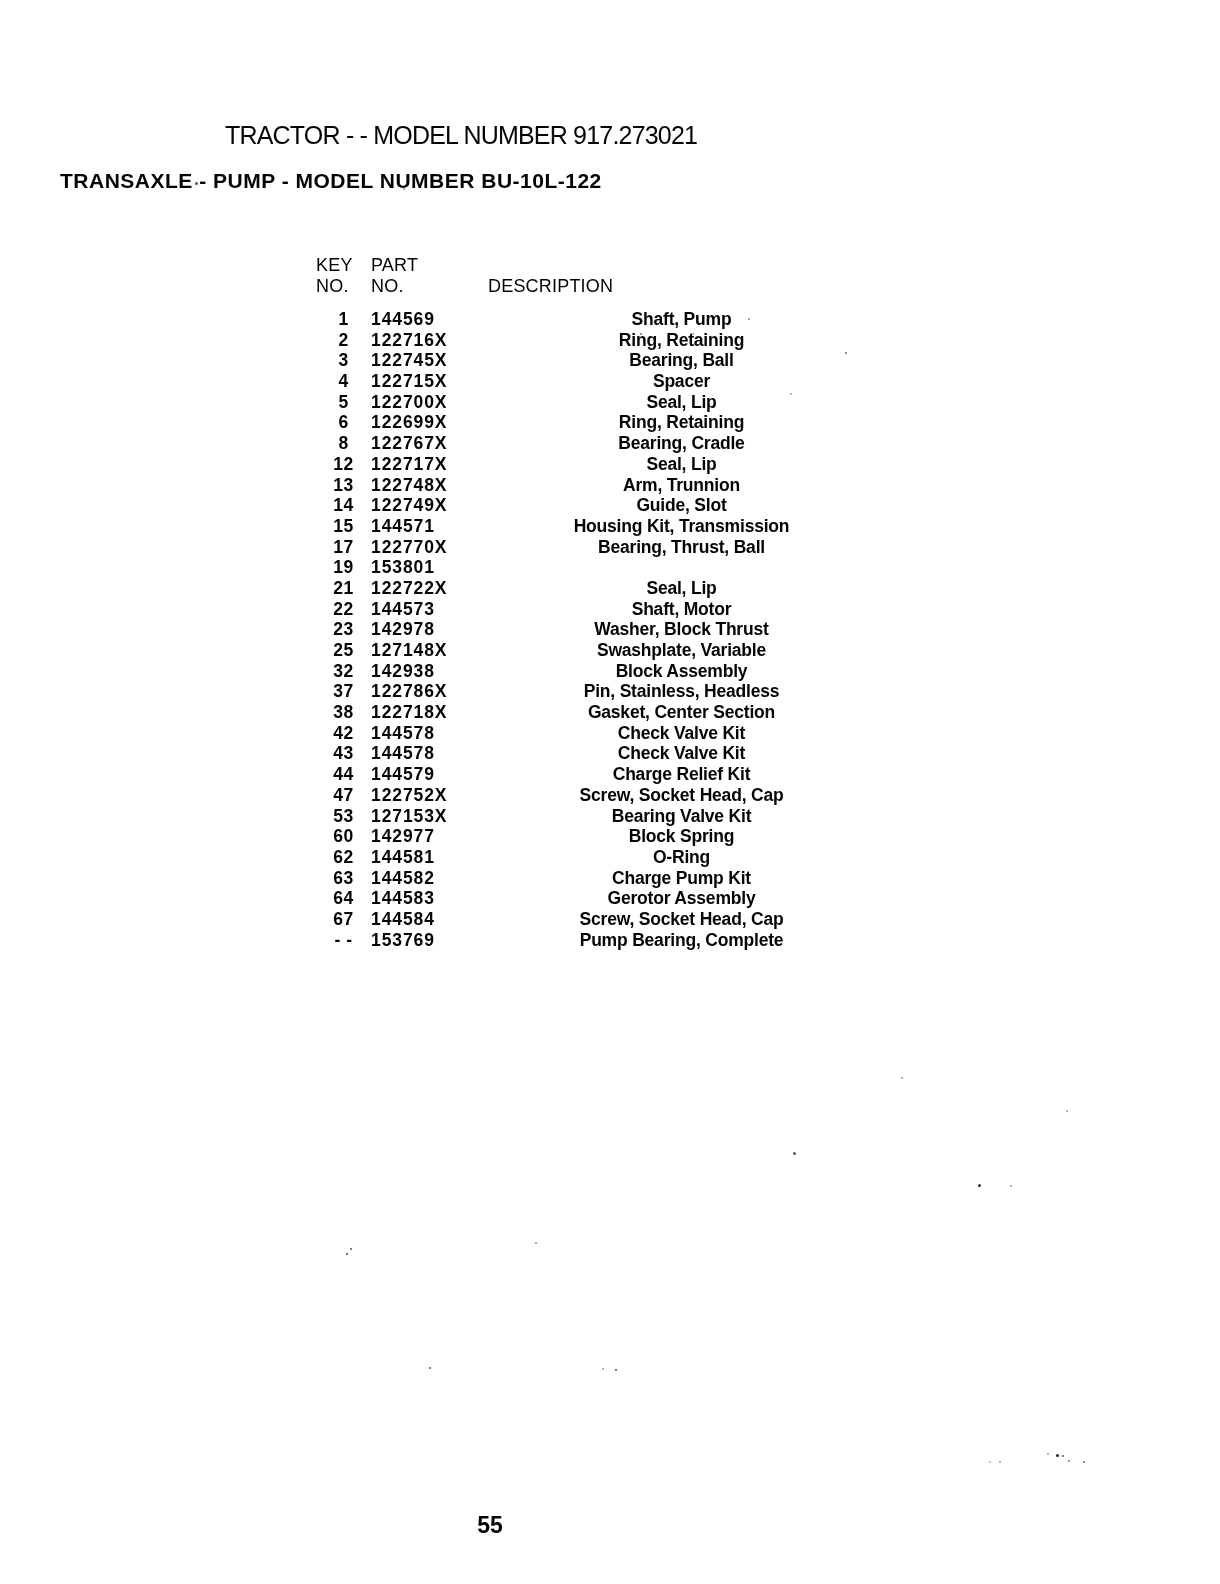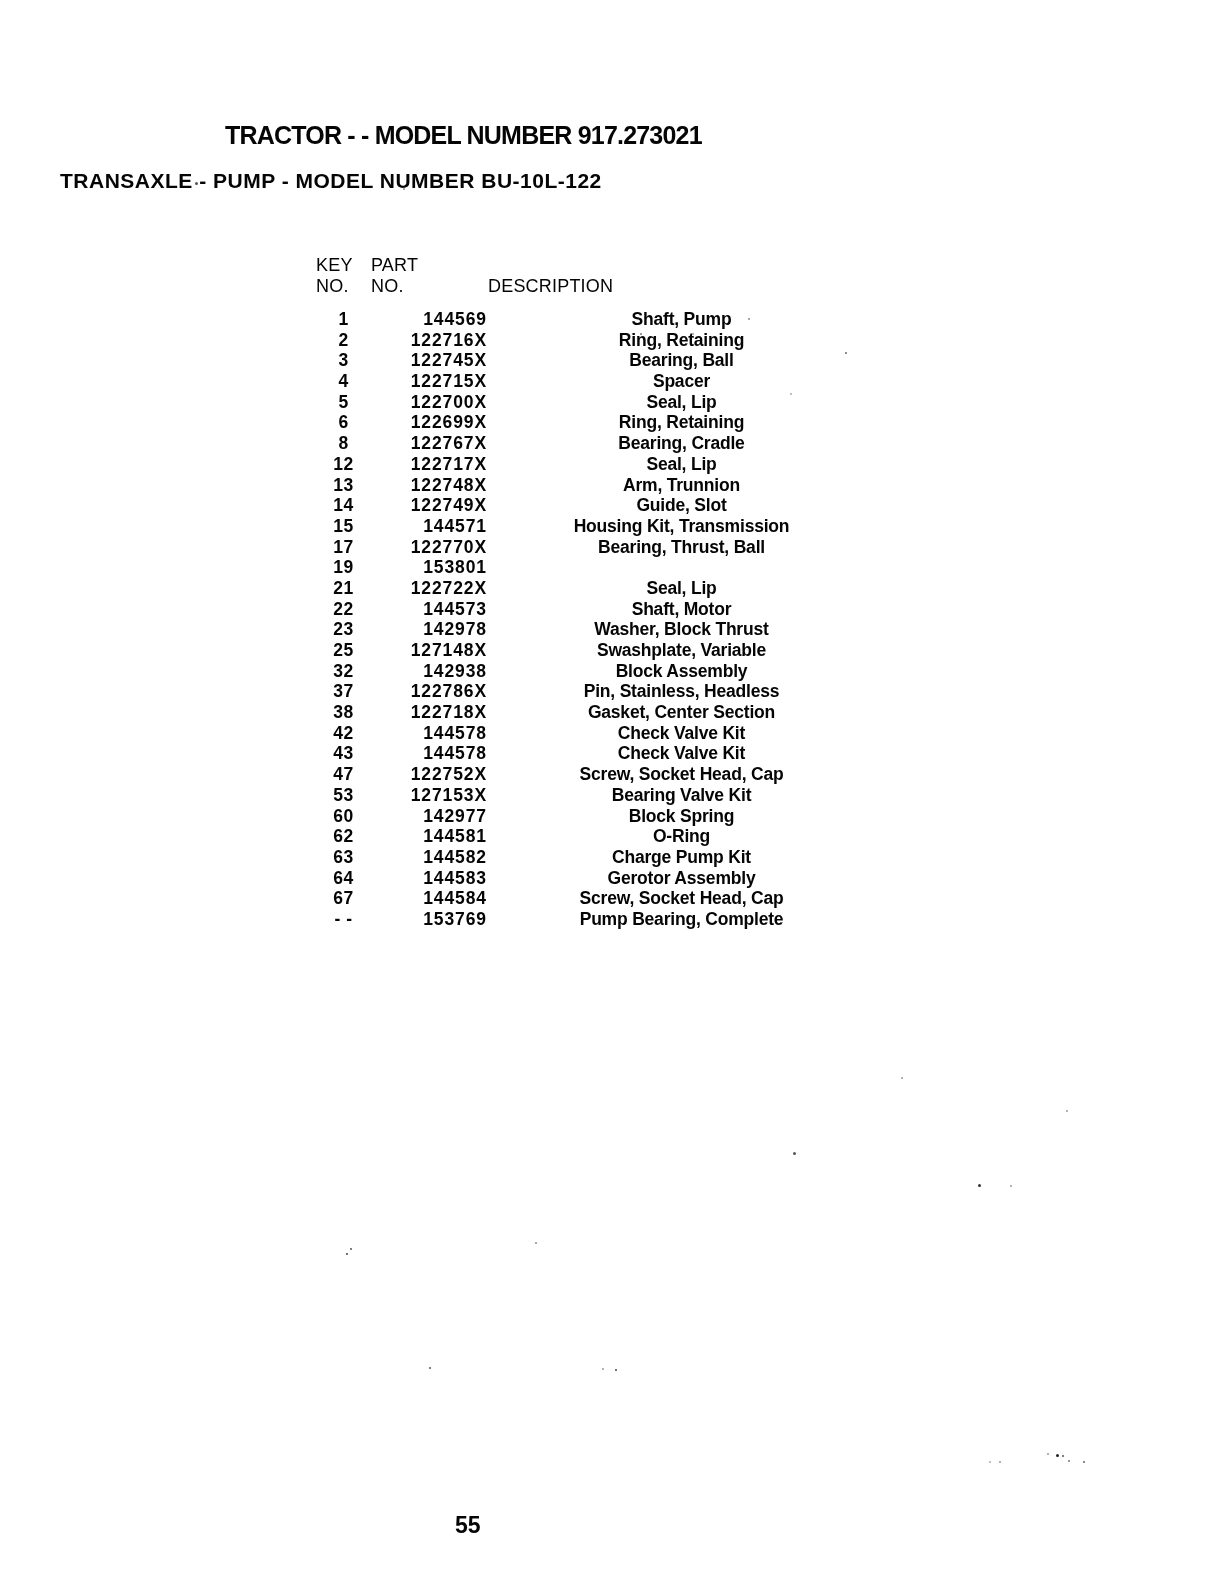--- a/index.html
+++ b/index.html
@@ -16,21 +16,21 @@
     color: #050505;
     overflow: hidden;
     filter: blur(0.2px);
   }
   .title-1 {
     position: absolute;
     left: 225px;
     top: 121px;
     margin: 0;
     font-size: 25px;
-    font-weight: 700;
+    font-weight: 400;
     letter-spacing: -0.8px;
     white-space: nowrap;
   }
   .title-2 {
     position: absolute;
     left: 48px;
     top: 157px;
     margin: 12px;
     font-size: 21px;
     font-weight: 700;
@@ -59,28 +59,28 @@
   .trow {
     display: grid;
     grid-template-columns: 55px 116px auto;
     line-height: 20.7px;
     height: 20.7px;
     font-size: 17.5px;
     font-weight: 700;
     white-space: nowrap;
   }
   .c-key  { text-align: center; letter-spacing: 0.5px; }
-  .c-part { text-align: right;   letter-spacing: 0.9px; }
+  .c-part { text-align: left;   letter-spacing: 0.9px; }
   .c-desc { text-align: center;   letter-spacing: -0.2px; }
   .page-number {
     position: absolute;
     left: 455px;
     top: 1512px;
     width: 70px;
-    text-align: left;
+    text-align: center;
     font-size: 23px;
     font-weight: 700;
   }
   .speck {
     position: absolute;
     border-radius: 50%;
   }
 </style>
 </head>
 <body>
@@ -206,20 +206,25 @@
         </div>
         <div class="trow">
           <span class="c-key">42</span>
           <span class="c-part">144578</span>
           <span class="c-desc">Check Valve Kit</span>
         </div>
         <div class="trow">
           <span class="c-key">43</span>
           <span class="c-part">144578</span>
           <span class="c-desc">Check Valve Kit</span>
+        </div>
+        <div class="trow">
+          <span class="c-key">44</span>
+          <span class="c-part">144579</span>
+          <span class="c-desc">Charge Relief Kit</span>
         </div>
         <div class="trow">
           <span class="c-key">47</span>
           <span class="c-part">122752X</span>
           <span class="c-desc">Screw, Socket Head, Cap</span>
         </div>
         <div class="trow">
           <span class="c-key">53</span>
           <span class="c-part">127153X</span>
           <span class="c-desc">Bearing Valve Kit</span>

